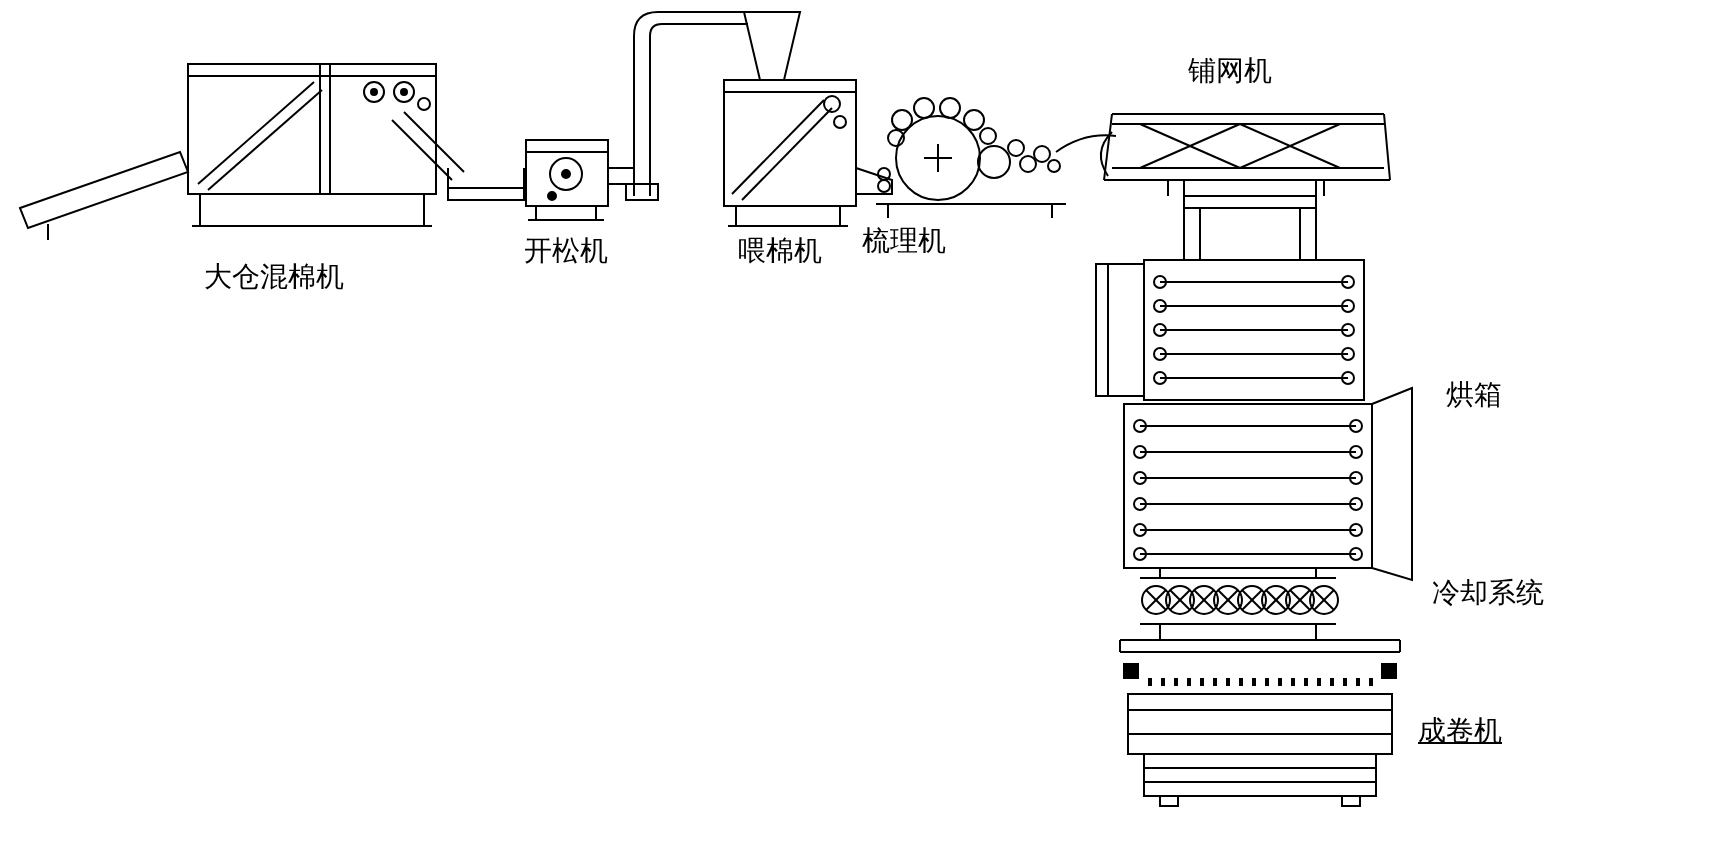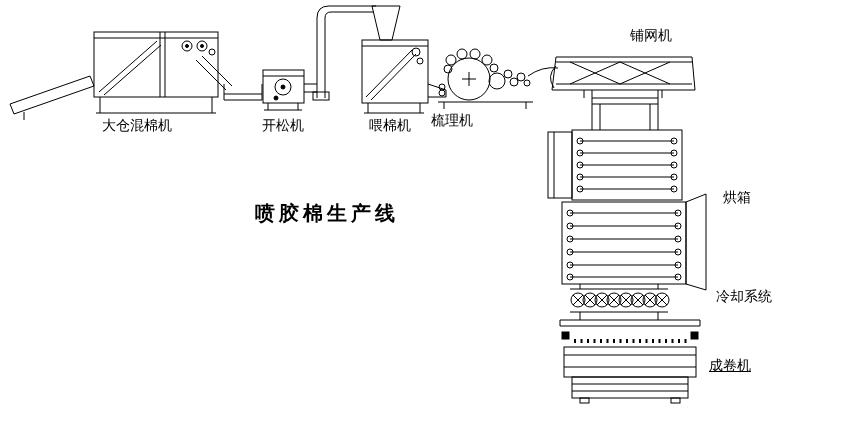--- a/index.html
+++ b/index.html
@@ -208,23 +208,22 @@
       <line x1="564" y1="355" x2="696" y2="355"></line>
       <line x1="564" y1="367" x2="696" y2="367"></line>
       <rect x="572" y="377" width="116" height="21"></rect>
       <line x1="572" y1="384" x2="688" y2="384"></line>
       <line x1="572" y1="391" x2="688" y2="391"></line>
       <rect x="580" y="398" width="9" height="5"></rect>
       <rect x="671" y="398" width="9" height="5"></rect>
     </g>
   </svg>
 
-  <div class="label" style="left:102px; top:117px;">大仓混棉机</div>
+  <div class="label" style="left:102px; top:130px;">大仓混棉机</div>
   <div class="label" style="left:262px; top:117px;">开松机</div>
   <div class="label" style="left:369px; top:117px;">喂棉机</div>
   <div class="label" style="left:431px; top:112px;text-align:center;">梳理机</div>
-  <div class="label" style="left:594px; top:27px;margin-left:36px;">铺网机</div>
+  <div class="label" style="left:594px; top:27px;">铺网机</div>
   <div class="label" style="left:723px; top:189px;">烘箱</div>
   <div class="label" style="left:716px; top:288px;">冷却系统</div>
   <div class="label" style="left:709px; top:357px;text-decoration:underline;">成卷机</div>
 
-  <div class="title" style="left:255px; top:200px;">喷胶棉生产线</div>
 </div>
 
 </body></html>

